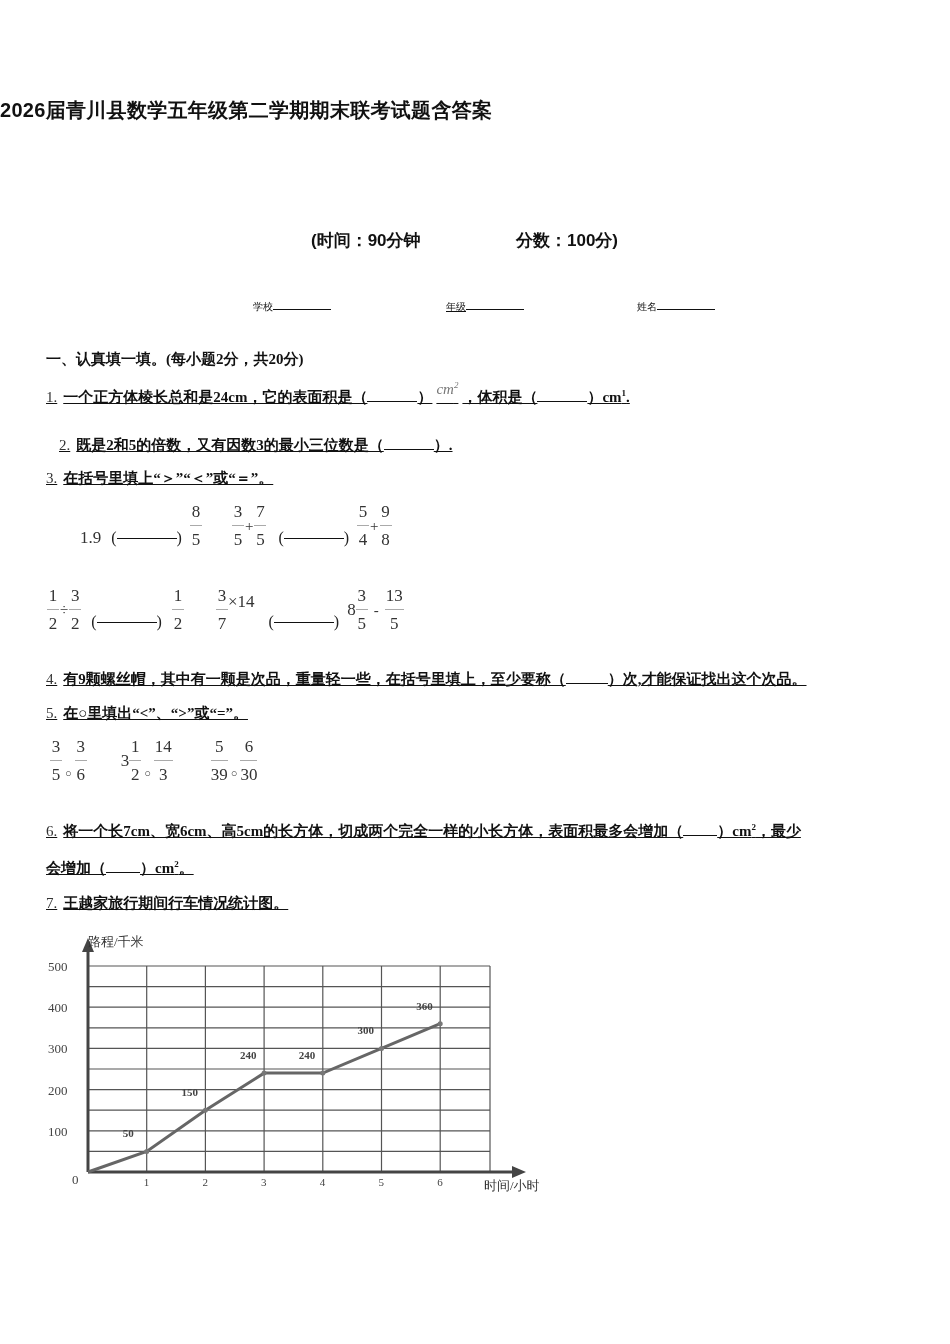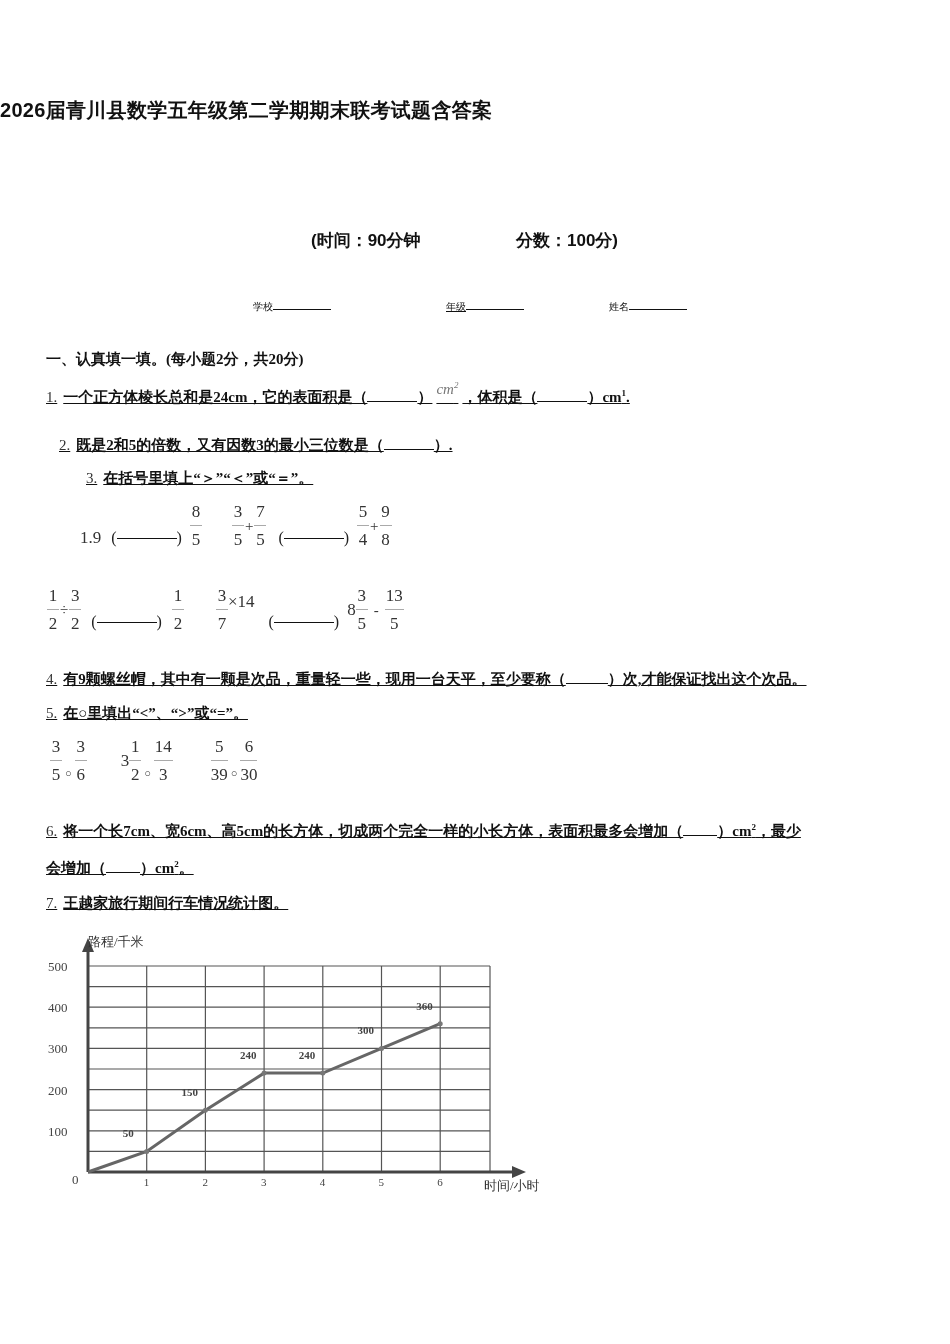--- a/index.html
+++ b/index.html
@@ -33,35 +33,35 @@
 
 <div class="abs sub" style="left:311px;">(时间：90分钟</div>
 <div class="abs sub" style="left:516px;">分数：100分)</div>
 
 <div class="abs info" style="left:253px;">
   <span>学校</span><span class="blank" style="width:58px;"></span>
 </div>
 <div class="abs info" style="left:446px;text-decoration:underline;">
   <span>年级</span><span class="blank" style="width:58px;"></span>
 </div>
-<div class="abs info" style="left:609px;">
+<div class="abs info" style="left:637px;">
   <span>姓名</span><span class="blank" style="width:58px;"></span>
 </div>
 
 <div class="abs sec">一、认真填一填。(每小题2分，共20分)</div>
 
 <div class="abs q" style="left:46px; top:388px;">
   <span class="num">1.</span><span>一个正方体棱长总和是24cm，它的表面积是（</span><span class="blank" style="width:50px;"></span><span>）</span><span class="cmital"><span>cm</span><sup>2</sup></span><span>，体积是（</span><span class="blank" style="width:50px;"></span><span>）cm</span><sup style="font-size:9px;">1</sup><span>.</span>
 </div>
 
 <div class="abs q" style="left:46px; top:436px;margin-left:13px;">
   <span class="num">2.</span><span>既是2和5的倍数，又有因数3的最小三位数是（</span><span class="blank" style="width:50px;"></span><span>）.</span>
 </div>
 
-<div class="abs q" style="left:46px; top:469px;margin-left:40px;">
+<div class="abs q" style="left:46px; top:469px;">
   <span class="num">3.</span><span>在括号里填上“＞”“＜”或“＝”。</span>
 </div>
 
 <div class="abs mrow" style="left:48px; top:502px;">
   <span style="position:relative; top:12px;margin-left:32px;">1.9</span>
   <span class="paren" style="margin-left:10px; position:relative; top:12px;">(</span>
     <span class="blank" style="width:60px; position:relative; top:12px;"></span>
     <span class="paren" style="position:relative; top:12px; margin-right:8px;">)</span>
   <span class="frac">
       <span class="n">8</span>
@@ -134,21 +134,21 @@
     </span>
   <span class="op" style="margin:0 6px;">-</span>
   <span class="frac">
       <span class="n">13</span>
       <span class="bar"></span>
       <span class="d">5</span>
     </span>
 </div>
 
 <div class="abs q" style="left:46px; top:670px;">
-  <span class="num">4.</span><span>有9颗螺丝帽，其中有一颗是次品，重量轻一些，现用一台天平，至少要称（</span><span class="blank" style="width:42px;"></span><span>）次,才能保证找出这个次品。</span>
+  <span class="num">4.</span><span>有9颗螺丝帽，其中有一颗是次品，重量轻一些，在括号里填上，至少要称（</span><span class="blank" style="width:42px;"></span><span>）次,才能保证找出这个次品。</span>
 </div>
 
 <div class="abs q" style="left:46px; top:704px;">
   <span class="num">5.</span><span>在○里填出“&lt;”、“&gt;”或“=”。</span>
 </div>
 
 <div class="abs mrow" style="left:50px; top:737px;">
   <span class="frac">
       <span class="n">3</span>
       <span class="bar"></span>

